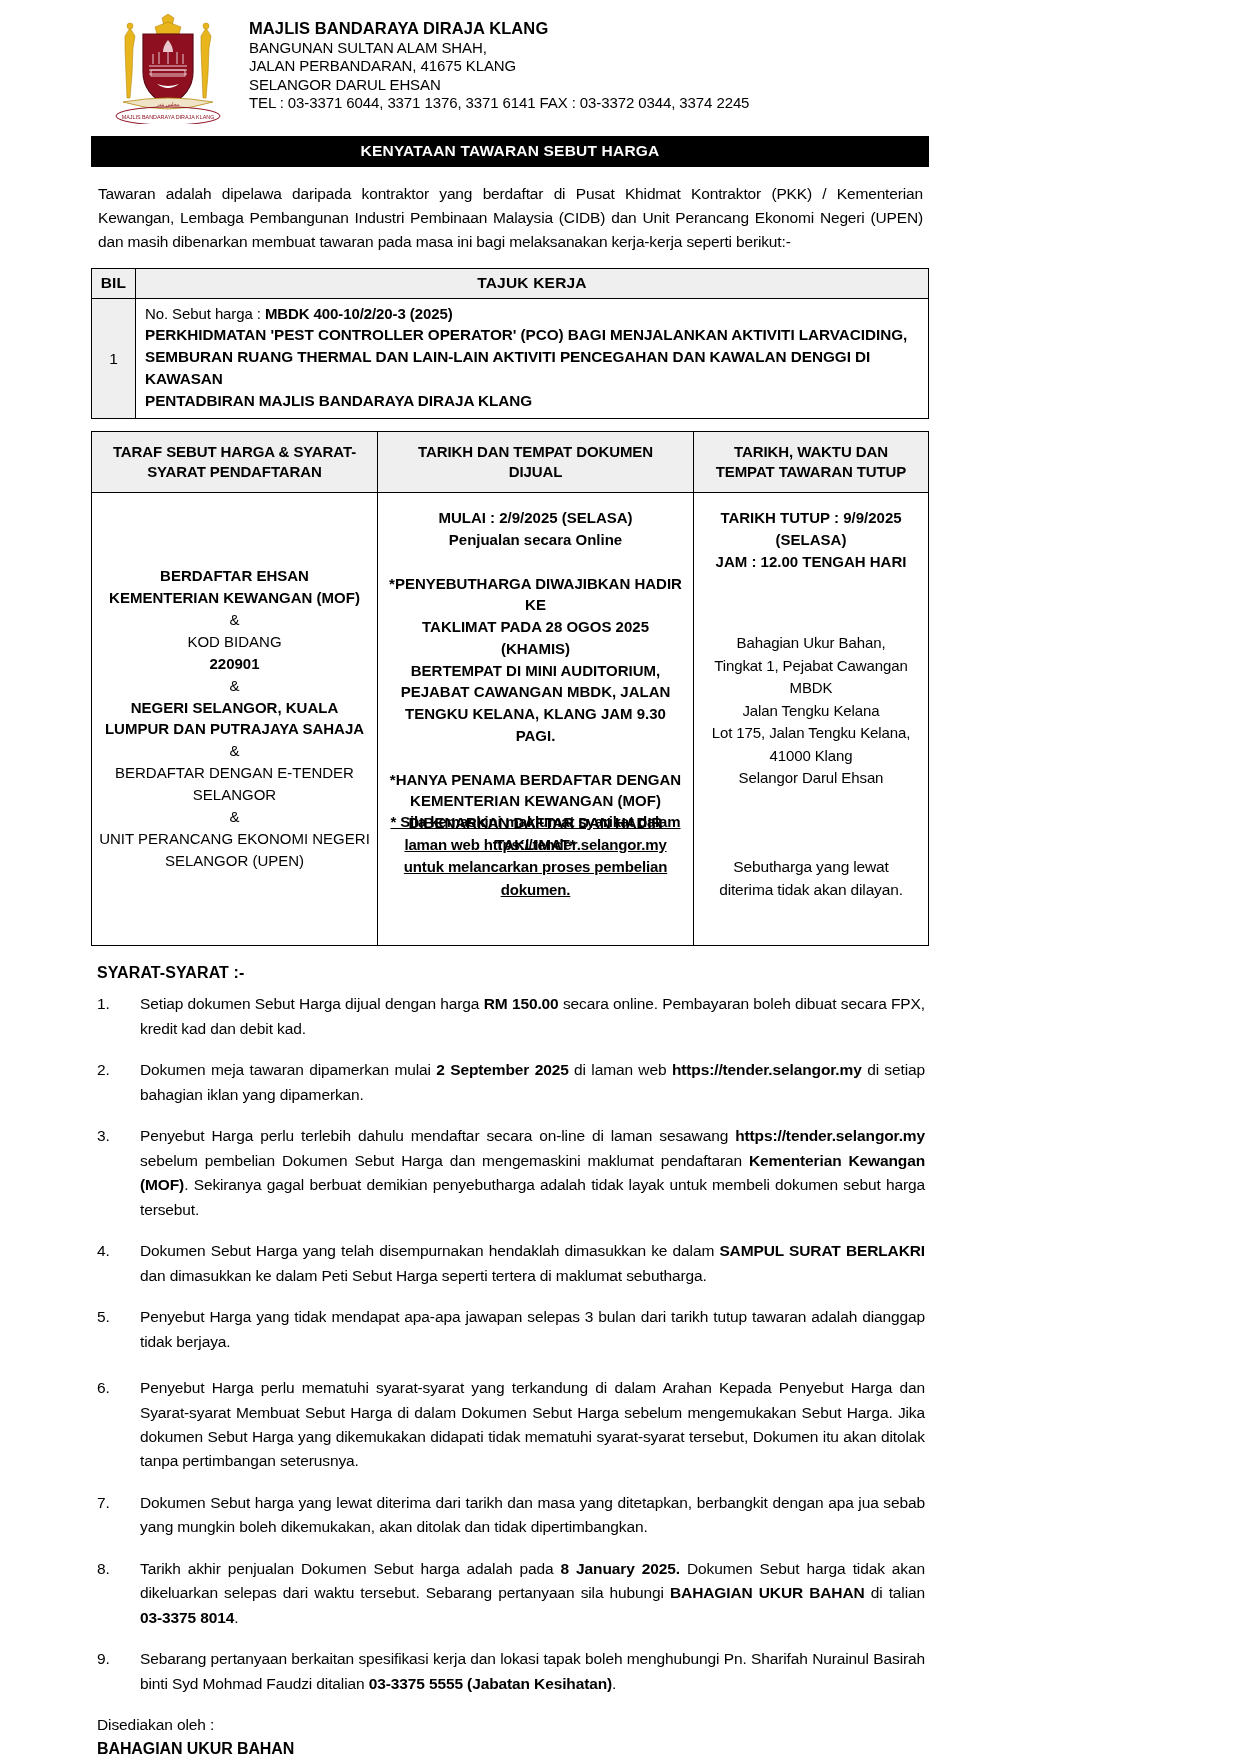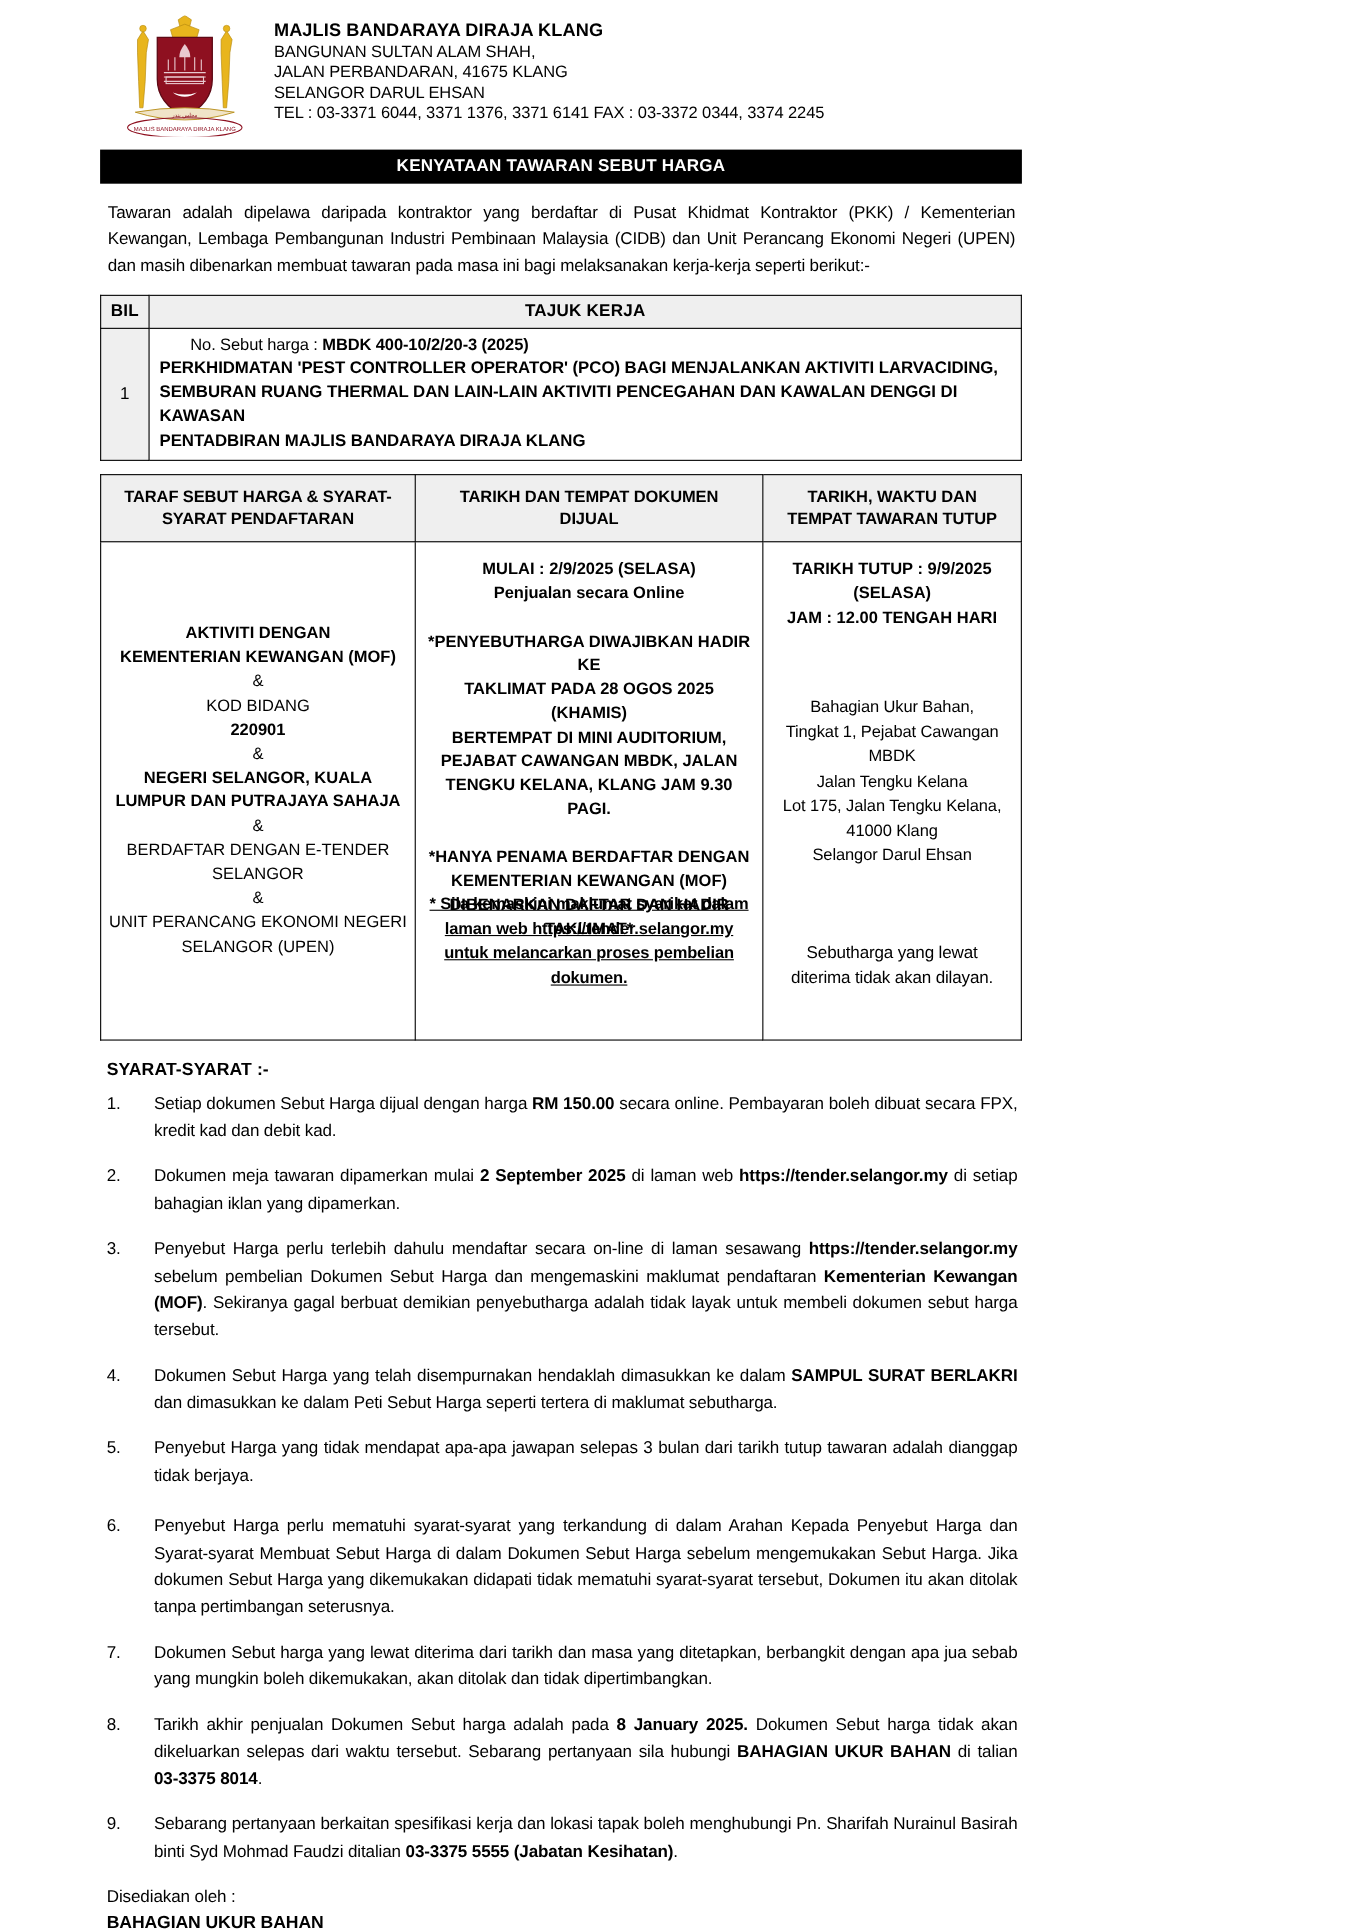--- a/index.html
+++ b/index.html
@@ -103,21 +103,20 @@
     font-size: 15.5px;
     padding: 0;
   }
   .tbl1 td.tajuk {
     padding: 4px 8px 7px 9px;
     line-height: 1.42;
   }
   .tajuk .subline {
     font-size: 15px;
     letter-spacing: -.1px;
-    margin-left: 28px;
   }
   .tajuk .subline b { font-weight: bold; }
   .tajuk .bigline {
     font-size: 15.3px;
     font-weight: bold;
     letter-spacing: -.05px;
   }
 
   
   .tbl2 {
@@ -329,21 +328,21 @@
         <th>TARAF SEBUT HARGA &amp; SYARAT-SYARAT PENDAFTARAN</th>
         <th>TARIKH DAN TEMPAT DOKUMEN DIJUAL</th>
         <th>TARIKH, WAKTU DAN TEMPAT TAWARAN TUTUP</th>
       </tr>
     </thead>
     <tbody>
       <tr>
 
         <td>
           <div class="cell-inner lcell">
-            <div class="b">AKTIVITI DENGAN</div>
+            <div class="b">BERDAFTAR EHSAN</div>
             <div class="b">KEMENTERIAN KEWANGAN (MOF)</div>
             <div class="n">&amp;</div>
             <div class="n">KOD BIDANG</div>
             <div class="b">220901</div>
             <div class="n">&amp;</div>
             <div class="b">NEGERI SELANGOR, KUALA</div>
             <div class="b">LUMPUR DAN PUTRAJAYA SAHAJA</div>
             <div class="n">&amp;</div>
             <div class="n">BERDAFTAR DENGAN E-TENDER</div>
             <div class="n">SELANGOR</div>

